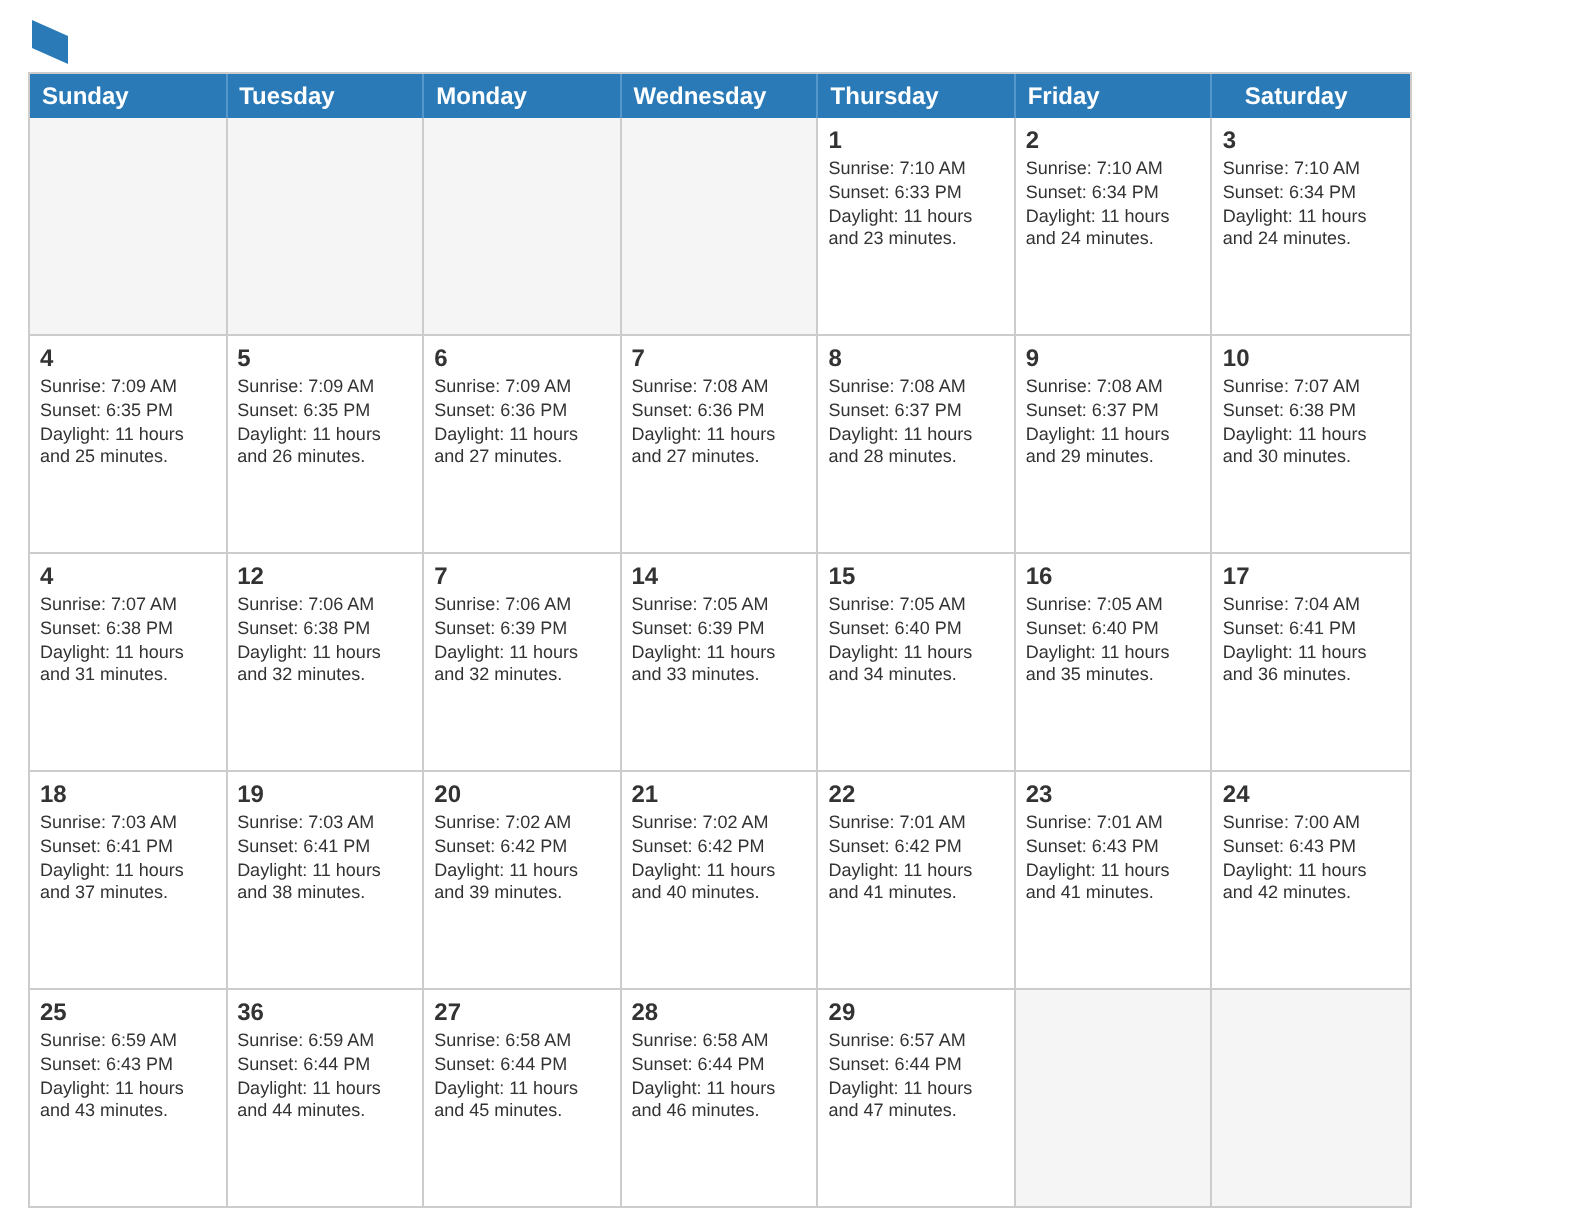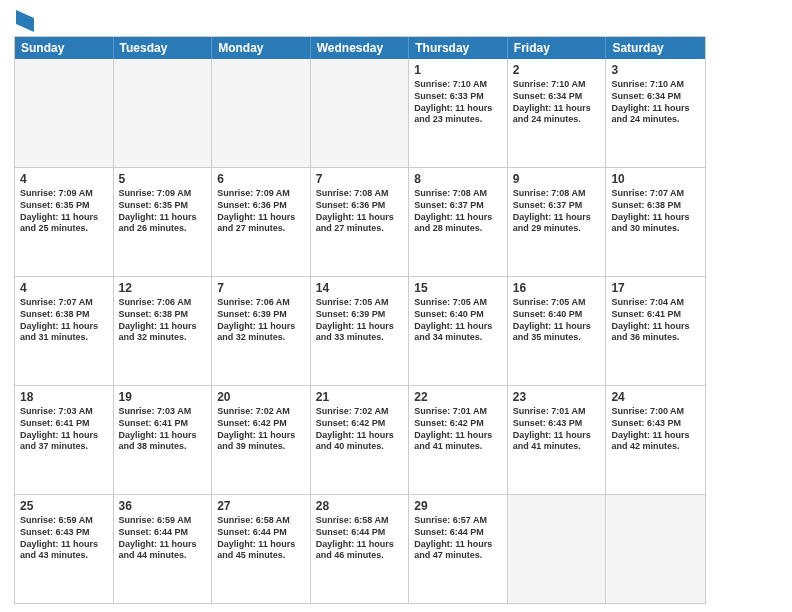--- a/index.html
+++ b/index.html
@@ -69,21 +69,21 @@
       background: #2a7ab8;
     }
     .cal-header-cell {
       color: #fff;
       font-size: 12px;
       font-weight: bold;
       padding: 4px 6px;
       border-right: 1px solid #5599cc;
       text-align: left;
     }
-    .cal-header-cell:last-child { border-right: none; }
+    .cal-header-cell:last-child { border-right: none; margin-left: 10px; }
     .cal-body {
       flex: 1;
       display: flex;
       flex-direction: column;
     }
     .cal-row {
       display: grid;
       grid-template-columns: repeat(7, 1fr);
       flex: 1;
       border-top: 1px solid #ccc;
@@ -103,21 +103,20 @@
     .day-number {
       font-size: 12px;
       font-weight: bold;
       display: block;
       margin-bottom: 1px;
     }
     .cell-info {
       font-size: 9px;
       color: #333;
       line-height: 1.3;
-      font-weight: bold;
     }
   </style>
 </head>
 <body>
 
 <div class="page">
   <div class="header">
     <div class="logo">
       <div style="display:flex;flex-direction:column;line-height:1">
         <div style="display:flex;align-items:center;">

